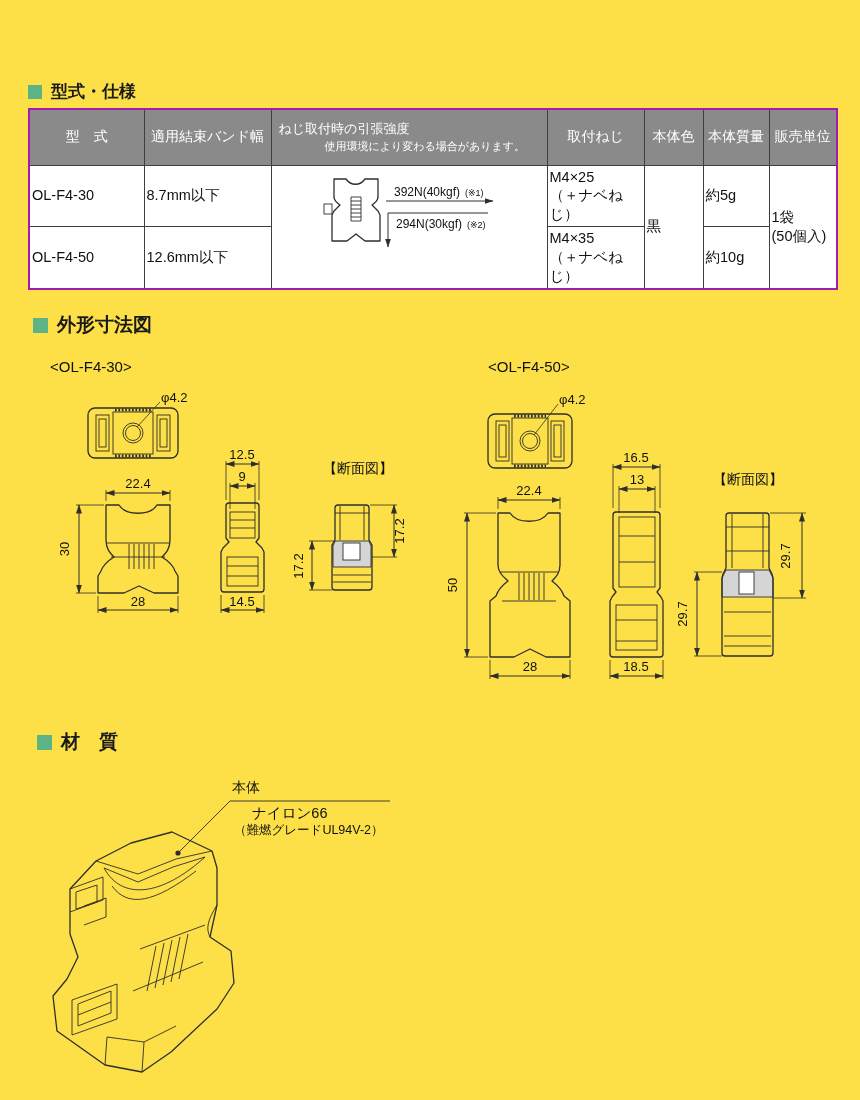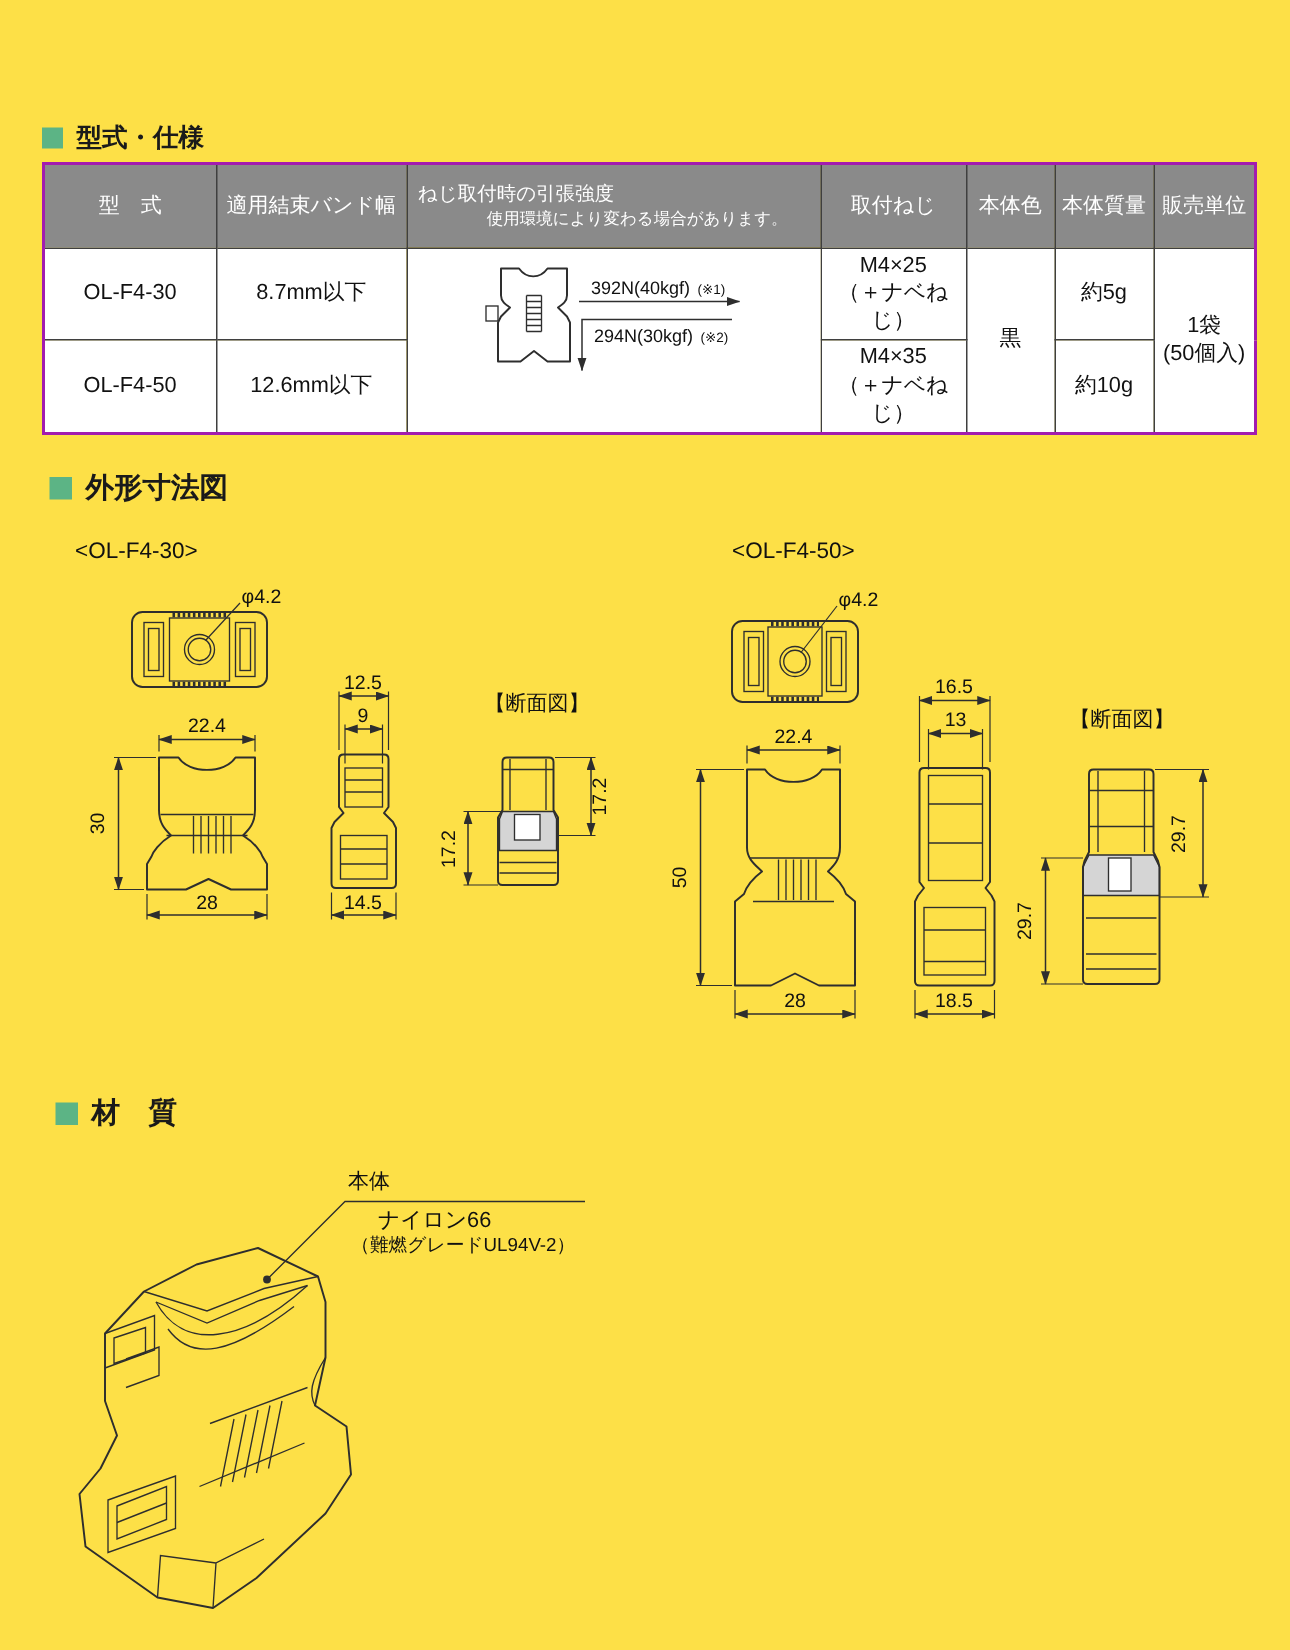--- a/index.html
+++ b/index.html
@@ -19,21 +19,21 @@
   
   table.spec{position:absolute;left:28px;top:108px;border-collapse:collapse;table-layout:fixed;
              border:2px solid #a21caf;}
   table.spec th, table.spec td{border:1px solid #3f3f3f;padding:2px;}
   table.spec thead tr{height:56px;}
   table.spec tbody tr{height:49px;}
   table.spec thead th{background:#8a8a8a;color:#ffffff;font-weight:normal;font-size:14px;text-align:center;}
   table.spec thead th.tens{text-align:left;padding-left:7px;}
   .tens .l1{font-size:13px;line-height:1.45;}
   .tens .l2{font-size:11px;line-height:1.4;margin-left:46px;}
-  table.spec tbody td{font-size:14.5px;text-align:center;background:#fff;color:#111;line-height:1.3;}
+  table.spec tbody td{font-size:14.5px;background:#fff;color:#111;line-height:1.3;}
   td.diagram-cell{position:relative;padding:0;margin-left:18px;}
   td.diagram-cell svg{position:absolute;left:36px;top:5px;}
 
   
   svg .ol{fill:none;stroke:#2e2e2e;stroke-width:1.3;stroke-linejoin:round;}
   svg .tl{fill:none;stroke:#2e2e2e;stroke-width:0.9;}
   svg .xl{fill:none;stroke:#2e2e2e;stroke-width:0.8;}
   svg .dl{fill:none;stroke:#2e2e2e;stroke-width:1;marker-start:url(#arr);marker-end:url(#arr);}
   svg .dle{fill:none;stroke:#2e2e2e;stroke-width:1;marker-end:url(#arr);}
   svg .ser{fill:none;stroke:#2e2e2e;stroke-width:3;stroke-dasharray:1.7 1.7;}

